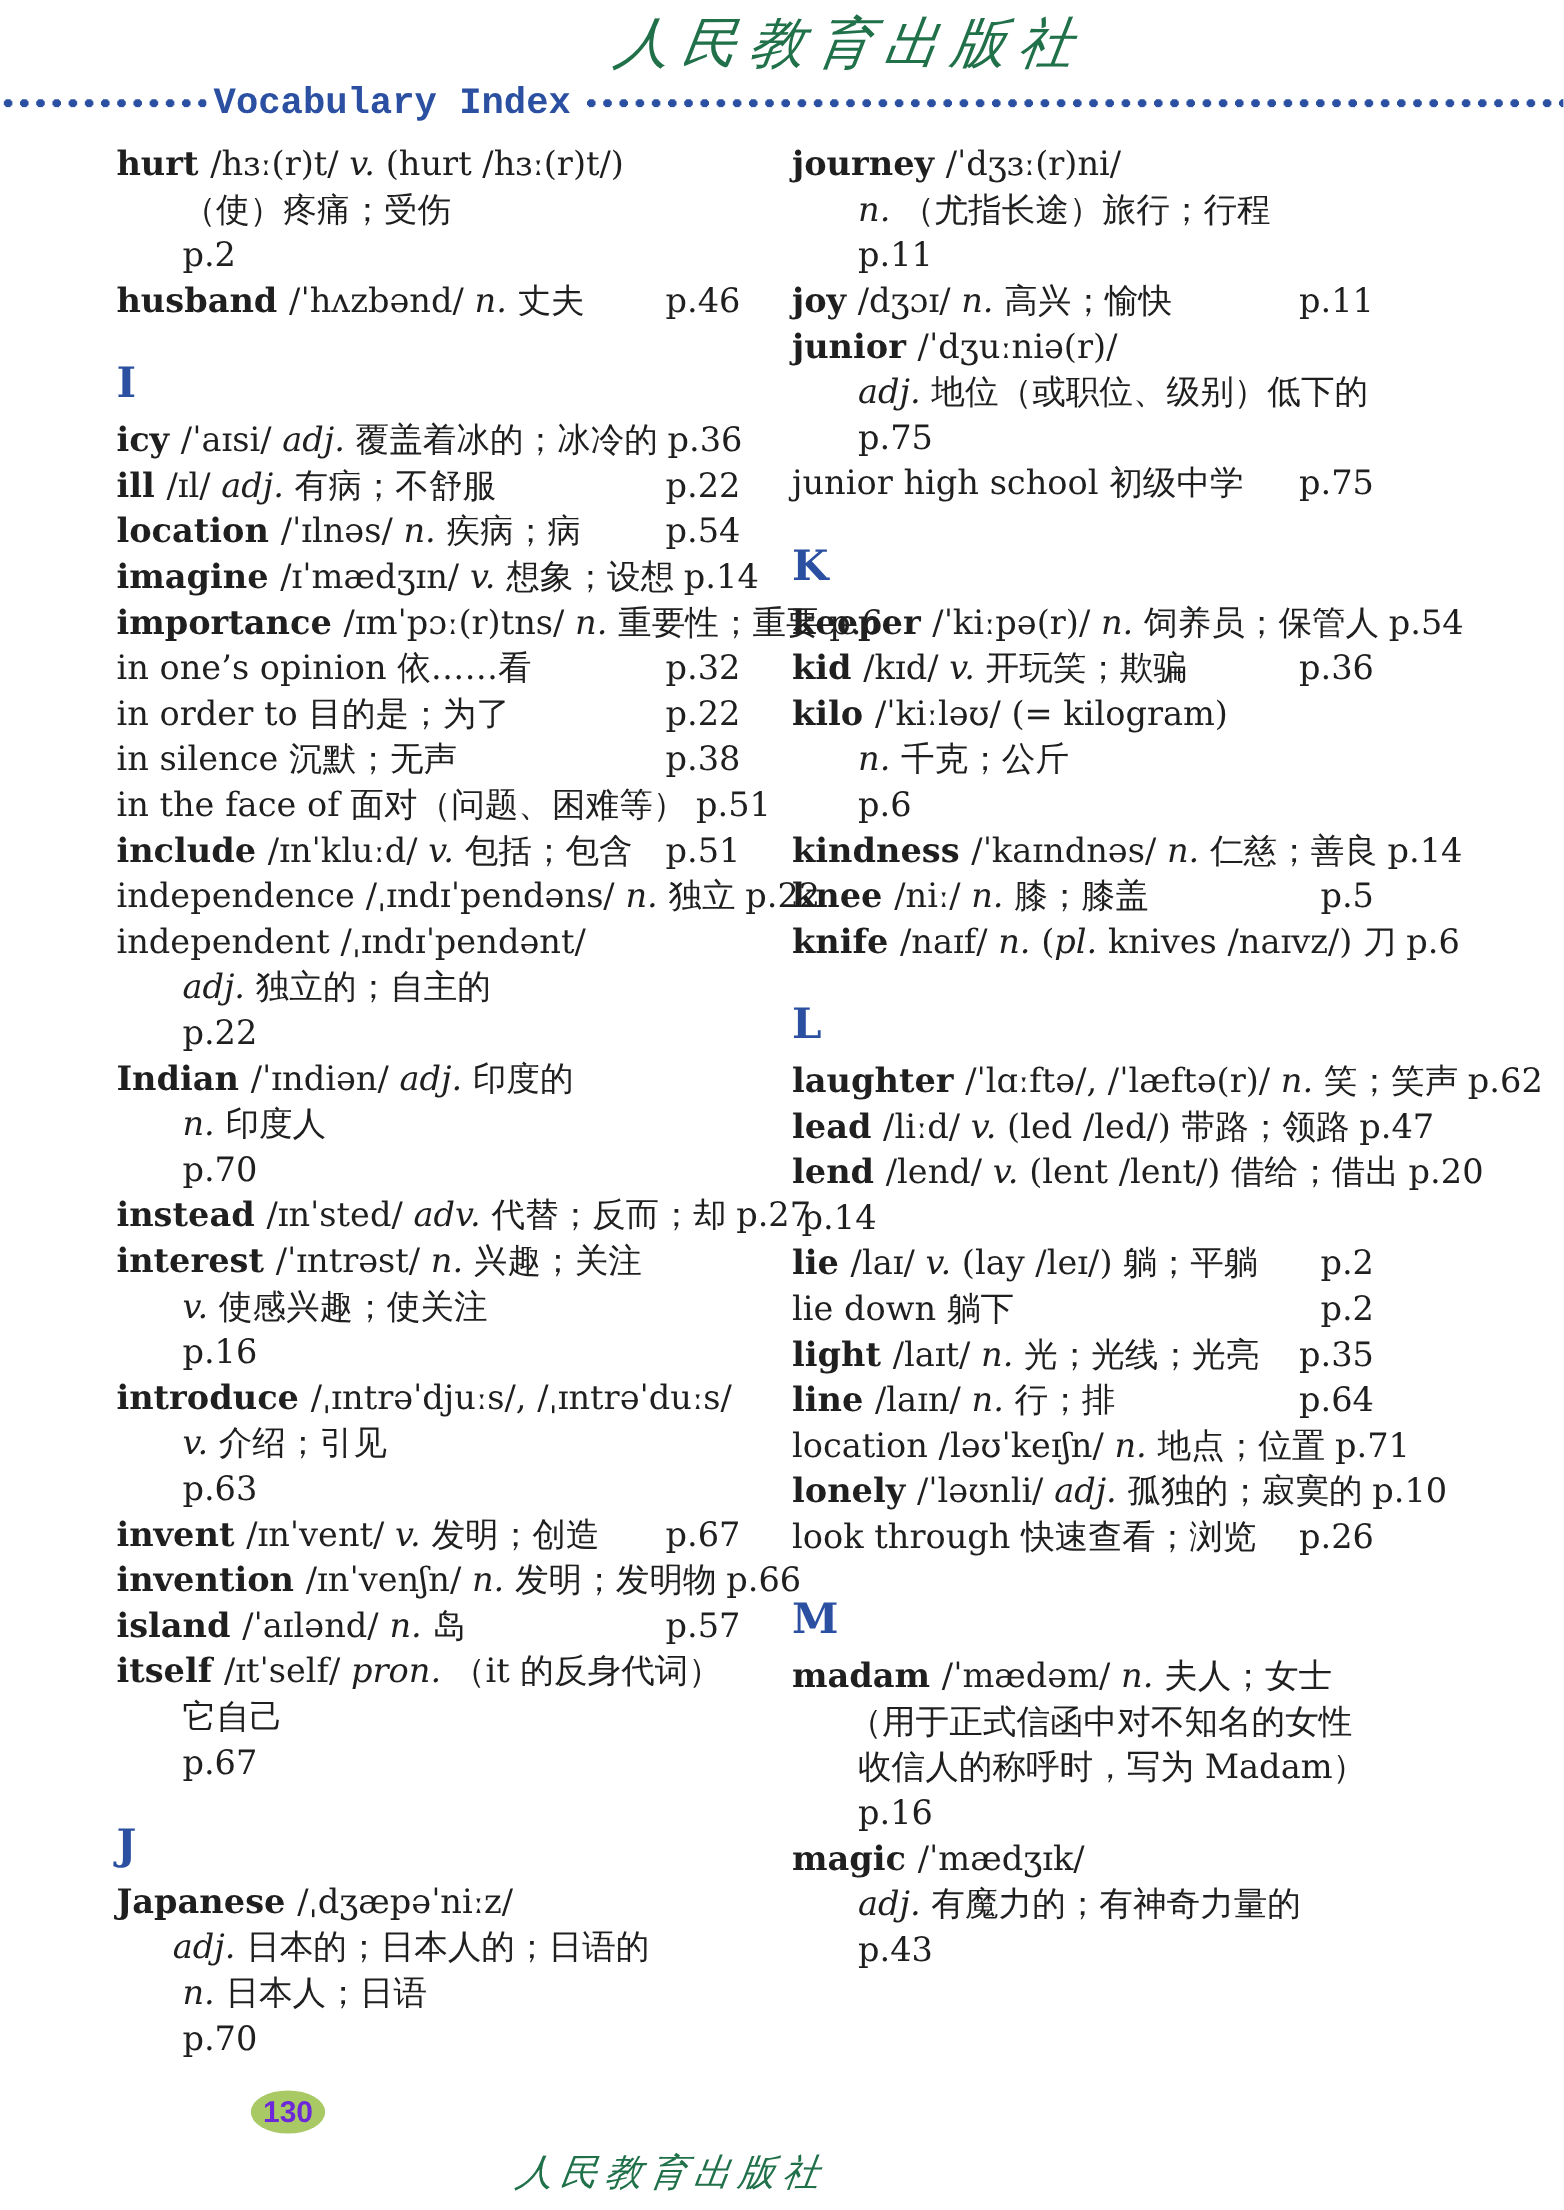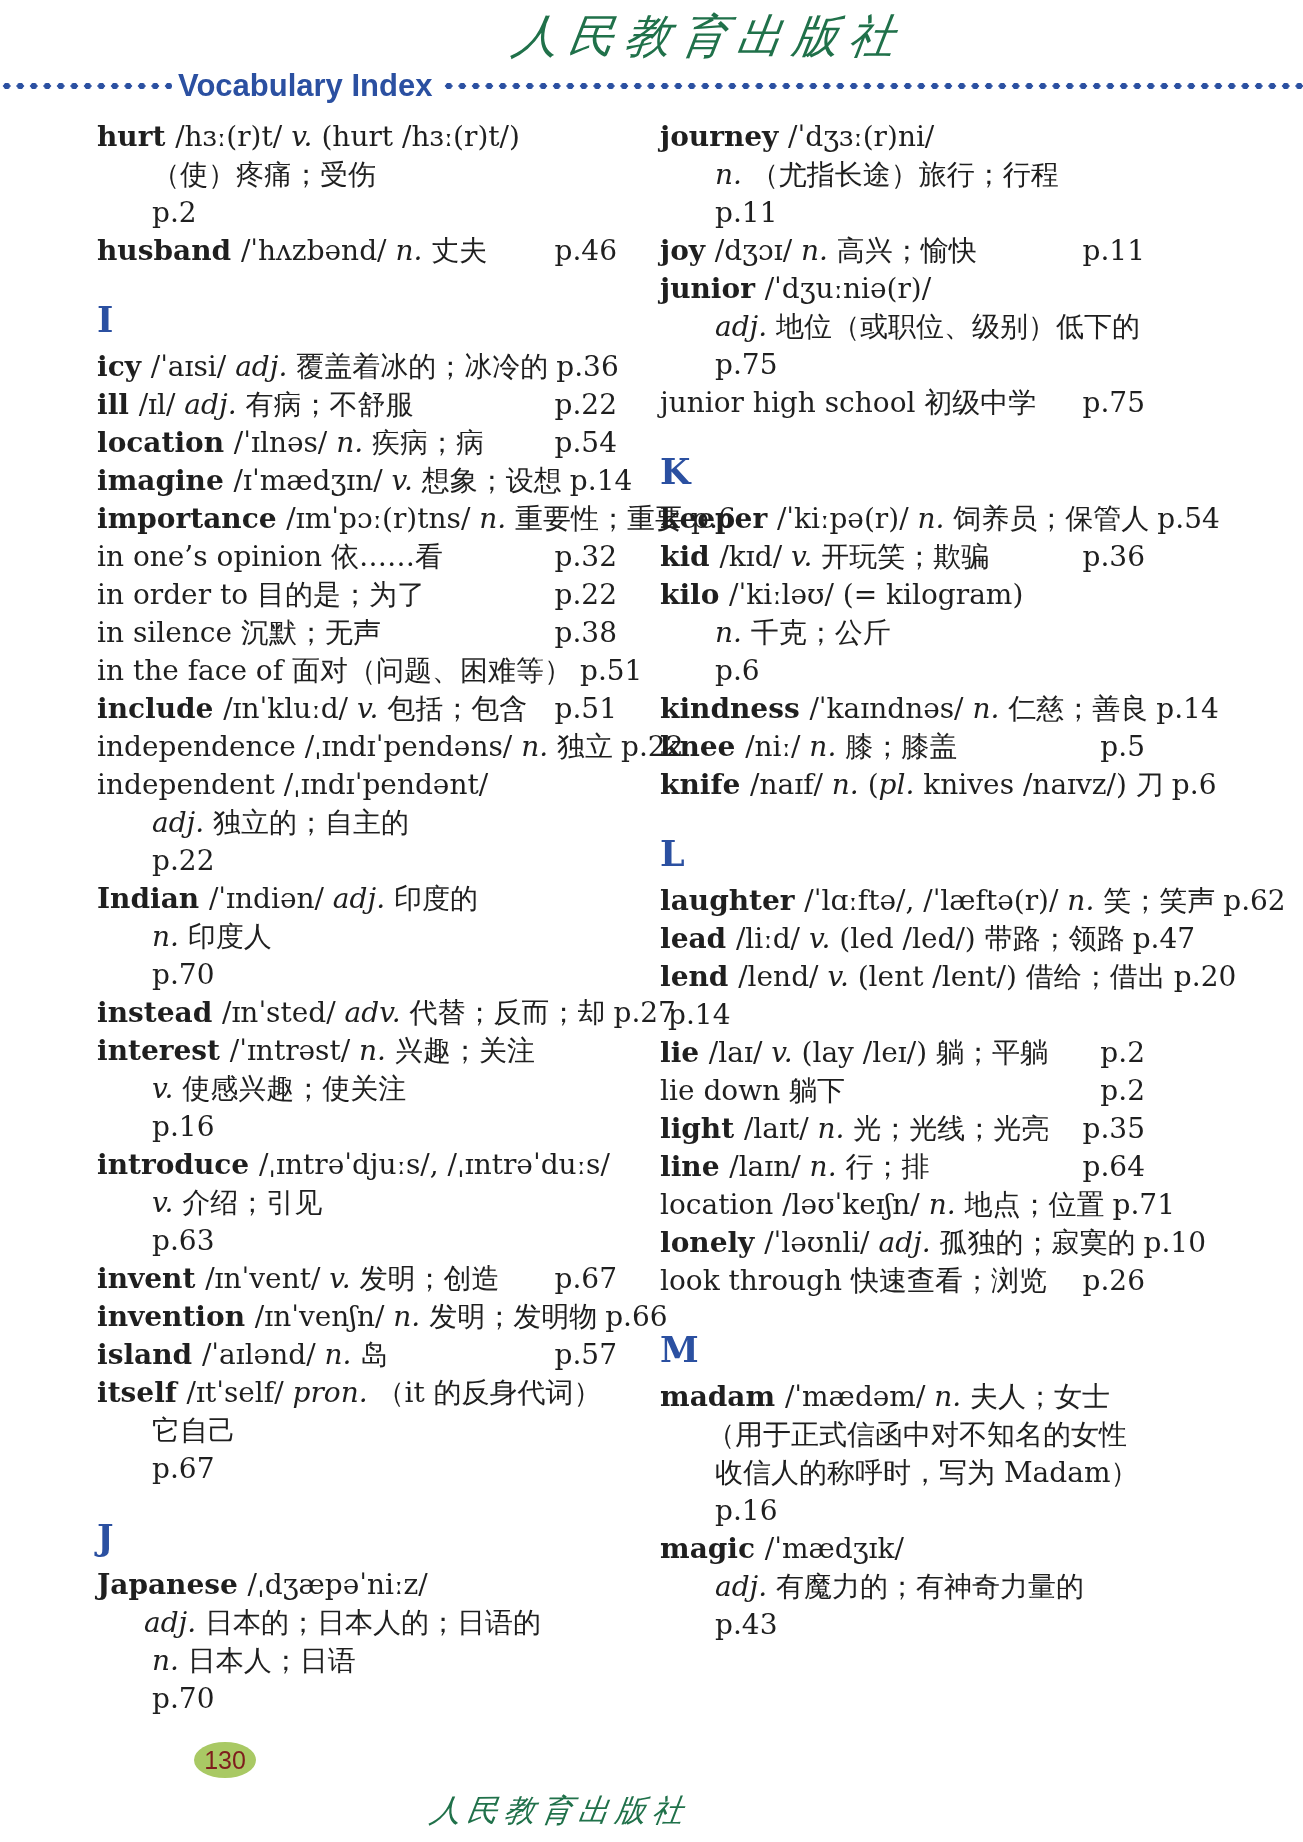--- a/index.html
+++ b/index.html
@@ -15,44 +15,44 @@
   }
   .header { display:flex; align-items:center; height:36px; }
   .dots {
     height:36px;
     background-image:radial-gradient(circle, #2b50a1 0 3.4px, rgba(0,0,0,0) 3.5px);
     background-size:13.5px 36px; background-repeat:repeat-x; background-position:0 50%;
   }
   .dots-left { width:172px; }
   .dots-right { flex:1; }
   .header-title {
-    font-family:Liberation Sans, sans-serif; font-weight:bold;
+    font-family:Liberation Mono, monospace; font-weight:bold;
     font-size:31px; color:#2b50a1; margin:0 10px 0 6px; white-space:nowrap;
   }
   .content { display:flex; padding:14px 0 0 97px;gap:12px; }
   .col-left  { width:520px; margin-right:31px; flex-shrink:0; }
   .col-right { width:485px; flex-shrink:0; }
   .row {
     display:flex; justify-content:space-between; align-items:baseline;
     line-height:38px; font-size:28px; white-space:nowrap;
   }
   .ind { padding-left:47px;flex-direction:column; }
   .pg { margin-left:8px; }
   .b { font-weight:bold; }
   .i { font-style:italic; }
   .section-letter {
     color:#2b50a1; font-weight:bold; font-size:35px; line-height:40px;
     margin:30px 0 8px 0;
   }
   .badge {
-    position:absolute; left:194px; top:1742px; width:62px; height:36px;
+    position:absolute; left:209px; top:1742px; width:62px; height:36px;
     background:#a9c964; border-radius:50%;
     display:flex; align-items:center; justify-content:center;
-    color:#7f1d1d; font-family:"Liberation Sans", sans-serif;
-    font-weight:normal; font-size:25px;
+    color:#6d28d9; font-family:"Liberation Sans", sans-serif;
+    font-weight:bold; font-size:25px;
   }
   .bottom-logo {
     position:absolute; left:0; top:1790px; width:1120px; text-align:center;
     font-size:31px; font-style:italic; letter-spacing:6px;
     color:#20714a; transform:skewX(-8deg);
   }
 </style>
 </head>
 <body>
 

